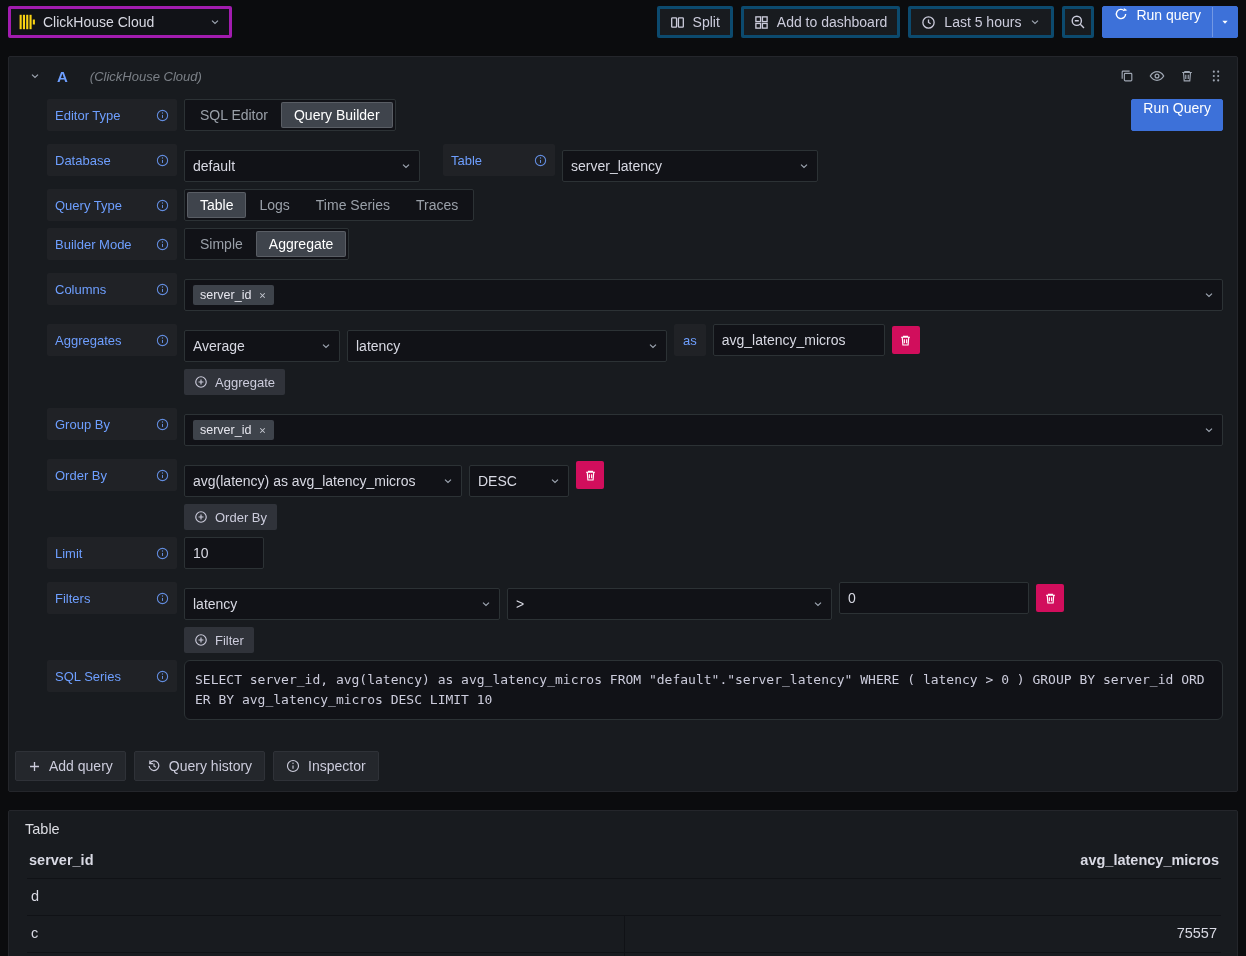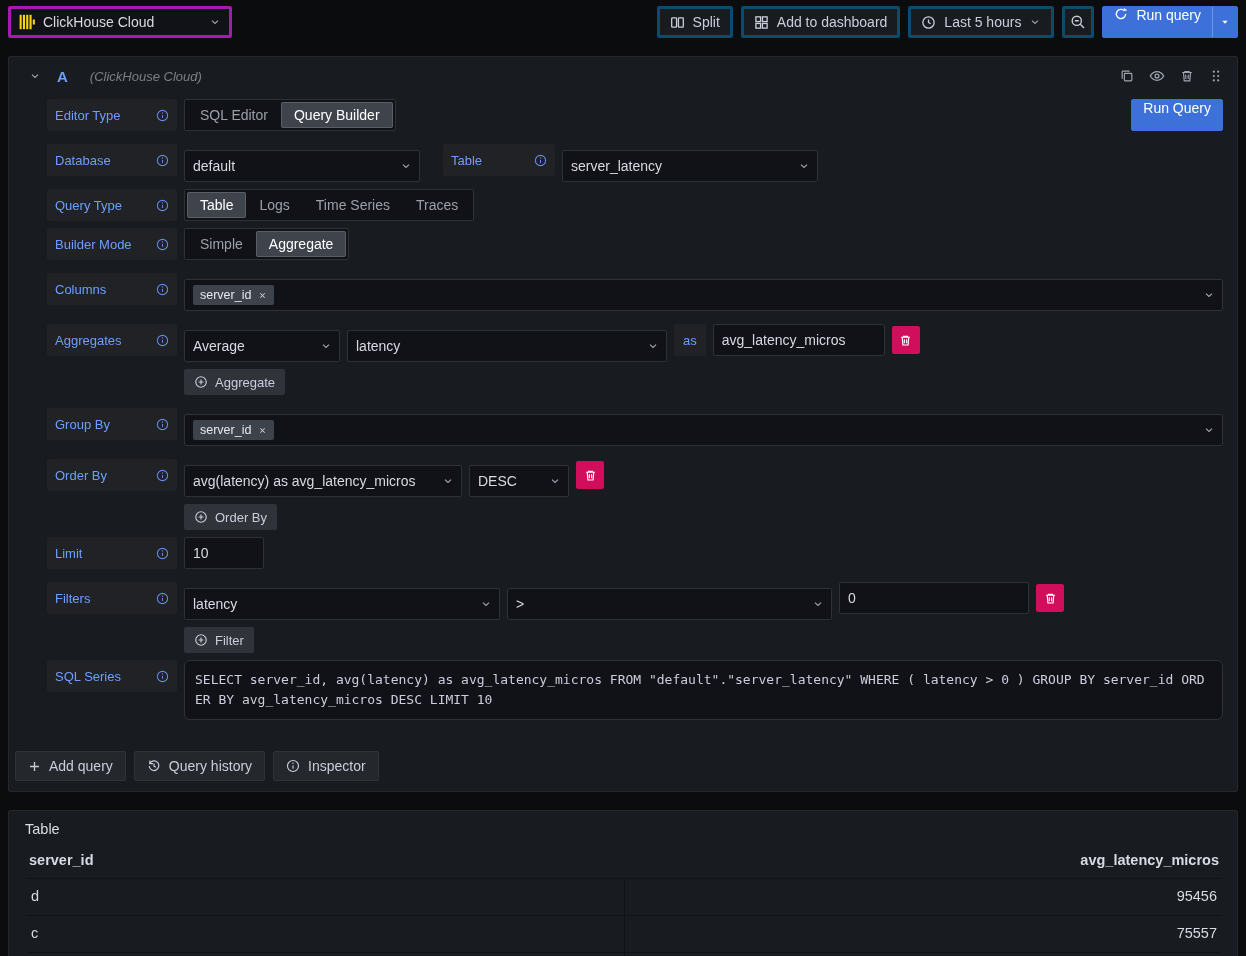--- a/index.html
+++ b/index.html
@@ -584,21 +584,20 @@
 
   <section class="tpanel">
     <div class="tp-title">Table</div>
     <div class="rtable">
       <div class="rt-head">
         <div class="cell">server_id</div>
         <div class="cell num">avg_latency_micros</div>
       </div>
       <div class="rt-row">
         <div class="cell">d</div>
-        <div class="cell num">95456</div>
       </div>
       <div class="rt-row">
         <div class="cell">c</div>
         <div class="cell num">75557</div>
       </div>
       <div class="rt-row">
         <div class="cell">b</div>
         <div class="cell num">55405</div>
       </div>
       <div class="rt-row">

